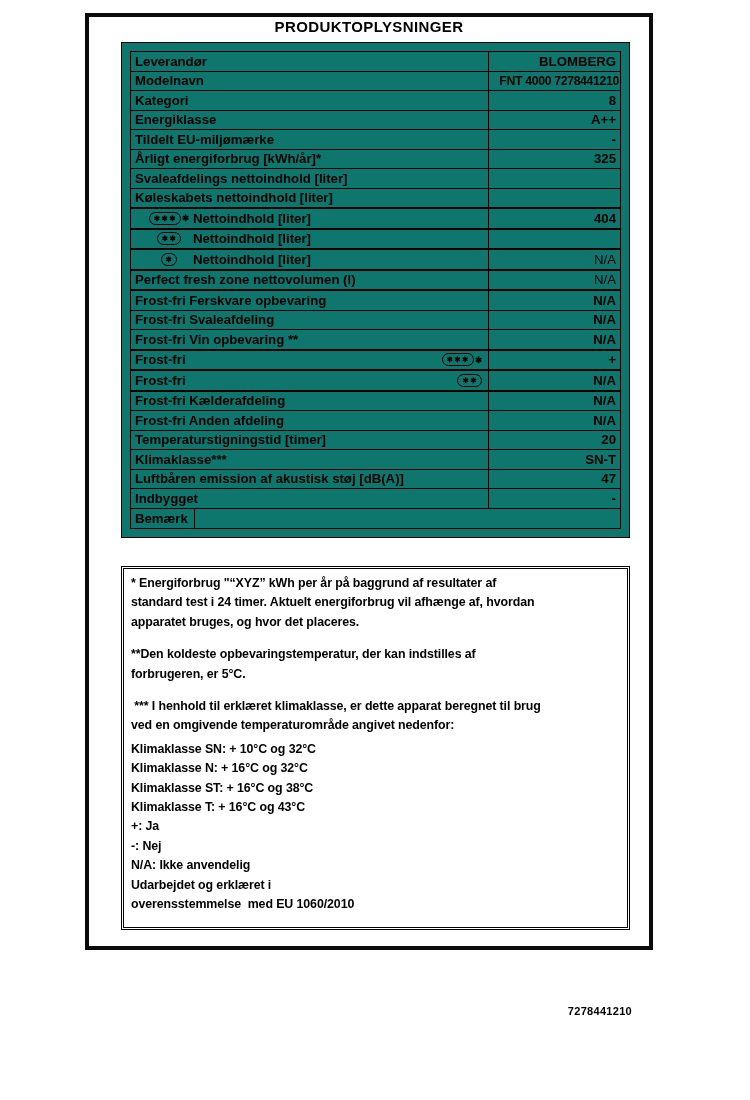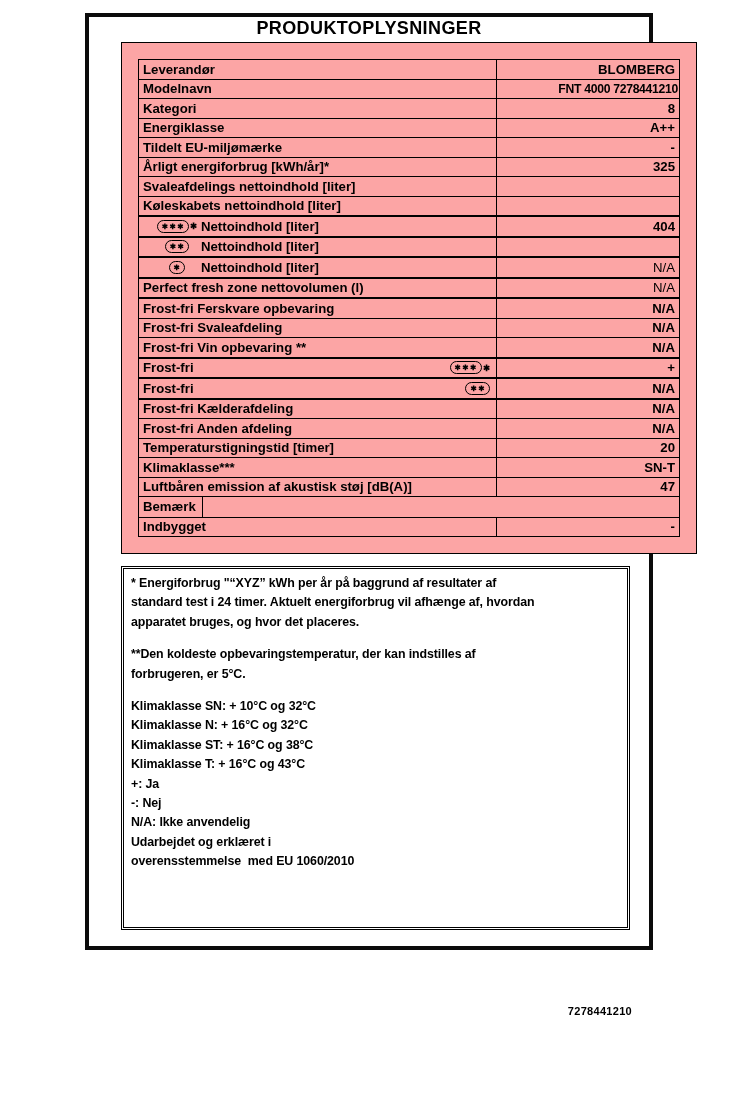--- a/index.html
+++ b/index.html
@@ -3,23 +3,23 @@
 <meta charset="utf-8">
 <style>
   html,body{margin:0;padding:0;}
   body{
     width:750px;height:1100px;background:#ffffff;color:#000;
     font-family:"Liberation Sans",sans-serif;position:relative;overflow:hidden;
   }
   .abs{position:absolute;box-sizing:border-box;}
   
   .outer-box{left:85px;top:13px;width:568px;height:937px;border:4px solid #0b0b0b;background:transparent;}
-  .title{left:85px;top:18px;width:568px;text-align:center;font-size:18px;font-weight:bold;letter-spacing:.4px;}
-  
-  .table-outer{left:121px;top:42px;width:576px;border:1px solid #000;padding:16px;background:#fca5a5;}
+  .title{left:85px;top:18px;width:568px;text-align:center;font-size:15px;font-weight:bold;letter-spacing:.4px;}
+  
+  .table-outer{left:121px;top:42px;width:509px;border:1px solid #000;padding:8px;background:#0f766e;}
   table.data{width:100%;border-collapse:collapse;border:1px solid #000;table-layout:fixed;}
   col.c1{width:358px;} col.c2{width:auto;}
   td.cell{border:1px solid #000;height:18.5px;padding:0 4px;font-weight:bold;font-size:13.2px;vertical-align:middle;overflow:hidden;}
   tr.thick td.cell{border-top-width:2px;}
   .label-inner{display:flex;align-items:center;width:100%;}
   .icon-slot{display:inline-flex;width:48px;margin-left:10px;justify-content:center;flex-shrink:0;}
   .icon-right{margin-left:auto;margin-right:2px;display:inline-flex;}
   td.value-cell{text-align:right;font-size:13.2px;}
   td.val-light{font-weight:400;}
   td.val-small{font-size:12.2px;letter-spacing:-.3px;padding:0 1px;}
@@ -251,41 +251,43 @@
         </tr>
         <tr>
           <td class="cell label-cell">
             <div class="label-inner">
               <span>Luftbåren emission af akustisk støj [dB(A)]</span>
             </div>
           </td>
           <td class="cell value-cell">47</td>
         </tr>
         <tr>
+          <td class="cell label-cell">
+            <div class="label-inner">
+              <span>Indbygget</span>
+            </div>
+          </td>
+          <td class="cell value-cell">-</td>
+        </tr>
+        <tr>
           <td colspan="2" class="cell bemaerk-cell"><span class="bemaerk-label">Bemærk</span></td>
-        </tr>
-        <tr>
-          <td class="cell label-cell">
-            <div class="label-inner">
-              <span>Indbygget</span>
-            </div>
-          </td>
-          <td class="cell value-cell">-</td>
         </tr>
       </tbody>
   </table>
 </div>
 
 <div class="abs footnote-outer">
   <div class="footnote-inner">
     <p class="fn-p1">* Energiforbrug "“XYZ” kWh per år på baggrund af resultater af
 standard test i 24 timer. Aktuelt energiforbrug vil afhænge af, hvordan
 apparatet bruges, og hvor det placeres.</p>
     <p class="fn-p2">**Den koldeste opbevaringstemperatur, der kan indstilles af
 forbrugeren, er 5°C.</p>
+    <p class="fn-p3"> *** I henhold til erklæret klimaklasse, er dette apparat beregnet til brug
+ved en omgivende temperaturområde angivet nedenfor:</p>
     <div class="fn-lines">Klimaklasse SN: + 10°C og 32°C
 Klimaklasse N: + 16°C og 32°C
 Klimaklasse ST: + 16°C og 38°C
 Klimaklasse T: + 16°C og 43°C
 +: Ja
 -: Nej
 N/A: Ikke anvendelig
 Udarbejdet og erklæret i
 overensstemmelse  med EU 1060/2010</div>
   </div>

